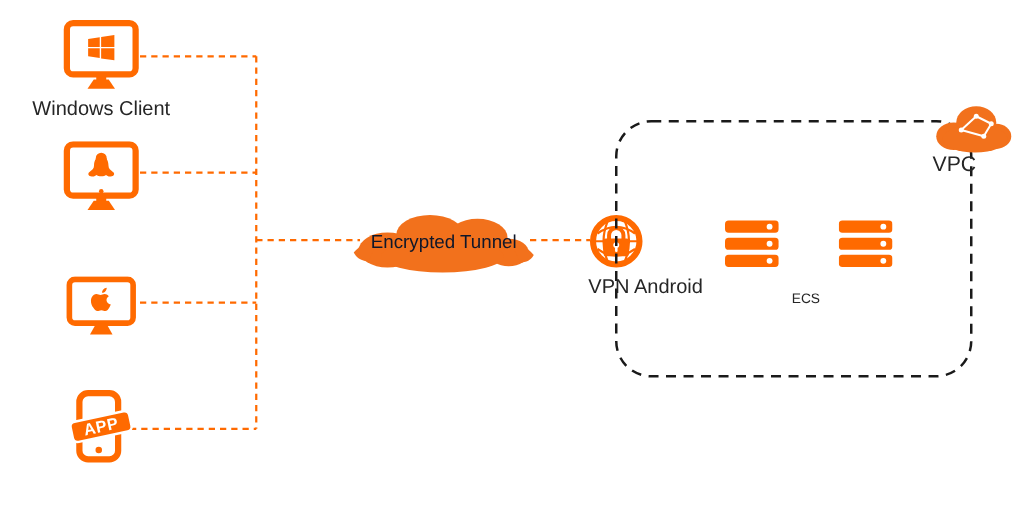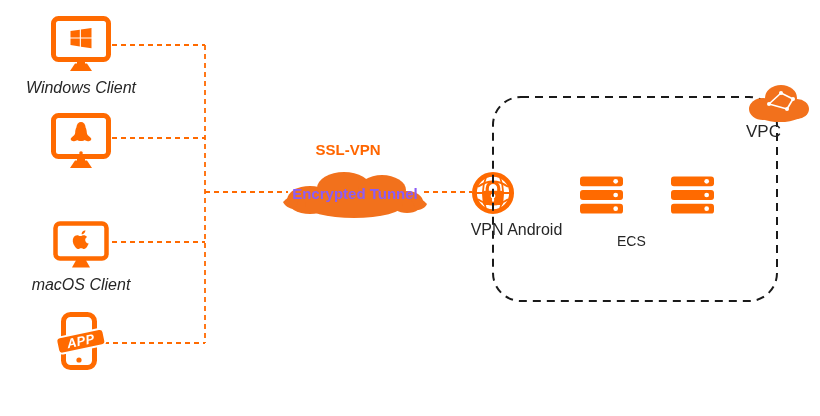--- a/index.html
+++ b/index.html
@@ -12,45 +12,45 @@
   html,body{margin:0;padding:0;background:#fff;}
   .canvas{
     position:relative;width:820px;height:416px;background:#ffffff;
     font-family:"Liberation Sans",sans-serif;overflow:hidden;
   }
   .abs{position:absolute;}
   
   .connectors{left:0;top:0;width:820px;height:416px;z-index:1;}
   .dash{stroke:var(--accent);stroke-width:1.8;stroke-dasharray:5 4;fill:none;}
   
-  .client{left:6px;width:150px;text-align:center;z-index:2;font-style:italic;}
+  .client{left:6px;width:150px;text-align:center;z-index:2;}
   .client svg{display:block;margin:0 auto;}
   .clabel{font-size:16px;color:var(--text);margin-top:7px;line-height:18px;}
   
   .f-acc{fill:var(--accent);}
   .s-acc{stroke:var(--accent);}
   .f-w{fill:#ffffff;}
   .s-w{stroke:#ffffff;}
   .f-cloud{fill:var(--cloudFill);}
   .nofill{fill:none;}
   
   .ssl-label{left:296px;top:141px;width:104px;text-align:center;font-size:15px;font-weight:bold;color:var(--sslText);z-index:2;}
   .tunnel{left:280px;top:164px;width:150px;height:60px;z-index:2;}
   .tunnel svg{position:absolute;left:0;top:0;}
-  .tunnel-label{position:absolute;left:0;top:0;right:0;bottom:2px;display:flex;align-items:center;justify-content:center;font-size:15px;color:#8b5cf6;font-weight:bold;}
+  .tunnel-label{position:absolute;left:0;top:0;right:0;bottom:2px;display:flex;align-items:center;justify-content:center;font-size:15px;color:#0f172a;}
   
   .vpcbox{left:489px;top:93px;width:292px;height:212px;z-index:3;}
   .boundary{stroke:var(--boundary);stroke-width:2;stroke-dasharray:8 6;fill:none;}
   
   .gateway{left:470px;top:170px;z-index:2;}
   .gwlabel{left:454px;top:221px;width:125px;text-align:center;font-size:16px;color:var(--text);z-index:4;}
   
   .server1{left:580px;top:176px;z-index:4;}
   .server2{left:671px;top:176px;z-index:4;}
-  .ecslabel{left:617px;top:233px;width:64px;text-align:left;font-size:14px;color:var(--text);z-index:4;}
+  .ecslabel{left:592px;top:233px;width:64px;text-align:right;font-size:11px;color:var(--text);z-index:4;}
   
   .vpccloud{left:745px;top:79px;z-index:4;}
   .vpclabel{left:746px;top:122px;width:56px;font-size:17px;color:var(--text);z-index:5;}
   .badge-text{font-size:13px;font-weight:bold;letter-spacing:0.5px;}
 </style>
 </head>
 <body>
 
 <div class="canvas">
 
@@ -94,35 +94,33 @@
 
   <div class="abs client" style="top:221px">
     <svg width="58" height="48" viewBox="0 0 56 48">
       <rect class="f-w s-acc" x="2.5" y="2.5" width="51" height="35" rx="4.5" stroke-width="4.5"></rect>
       <g class="f-acc" transform="translate(18.5,8) scale(0.85)">
         <path d="M16.3,1.4c0.1,1.2-0.4,2.4-1.2,3.3c-0.8,0.9-2,1.6-3.2,1.5c-0.1-1.2,0.5-2.4,1.2-3.2C13.9,2.1,15.2,1.5,16.3,1.4z"></path>
         <path d="M20.2,17.2c-0.5,1.2-0.8,1.7-1.4,2.8c-0.9,1.5-2.2,3.4-3.8,3.4c-1.4,0-1.8-0.9-3.7-0.9c-1.9,0-2.3,0.9-3.7,0.9c-1.6,0-2.8-1.7-3.8-3.2C1.2,16.9,0.9,12.4,2.4,10c1-1.7,2.7-2.7,4.2-2.7c1.6,0,2.6,0.9,3.9,0.9c1.3,0,2.1-0.9,3.9-0.9c1.4,0,2.8,0.8,3.9,2c-3.4,1.9-2.8,6.7,1.9,7.9z"></path>
       </g>
       <path class="f-acc" d="M24,37.5 h8 l5,9 H19 Z"></path>
     </svg>
-    <div class="clabel">macOS Client</div>
   </div>
 
   <div class="abs client" style="top:312px">
     <svg width="52" height="60" viewBox="0 0 50 60">
       <rect class="f-w s-acc" x="7.5" y="2.5" width="31" height="53" rx="7" stroke-width="5"></rect>
       <circle class="f-acc" cx="23" cy="48" r="2.6"></circle>
       <g transform="rotate(-12 25 30)">
         <rect class="f-acc s-w" x="1" y="21" width="48" height="16.5" rx="4" stroke-width="2"></rect>
         <text class="badge-text" x="25" y="33.5" text-anchor="middle" fill="#ffffff">APP</text>
       </g>
     </svg>
   </div>
 
-  <div class="abs ssl-label">SSL-VPN</div>
 
   <div class="abs tunnel">
     <svg width="150" height="60" viewBox="0 0 150 60">
       <g class="f-cloud">
         <ellipse cx="30" cy="36" rx="23" ry="14"></ellipse>
         <ellipse cx="64" cy="24" rx="27" ry="16"></ellipse>
         <ellipse cx="102" cy="26" rx="24" ry="15"></ellipse>
         <ellipse cx="127" cy="38" rx="16" ry="11"></ellipse>
         <ellipse cx="74" cy="41" rx="49" ry="13"></ellipse>
         <path d="M3,38 C9,31 16,30 20,33 L15,45 C9,45 5,42 3,38 Z"></path>

